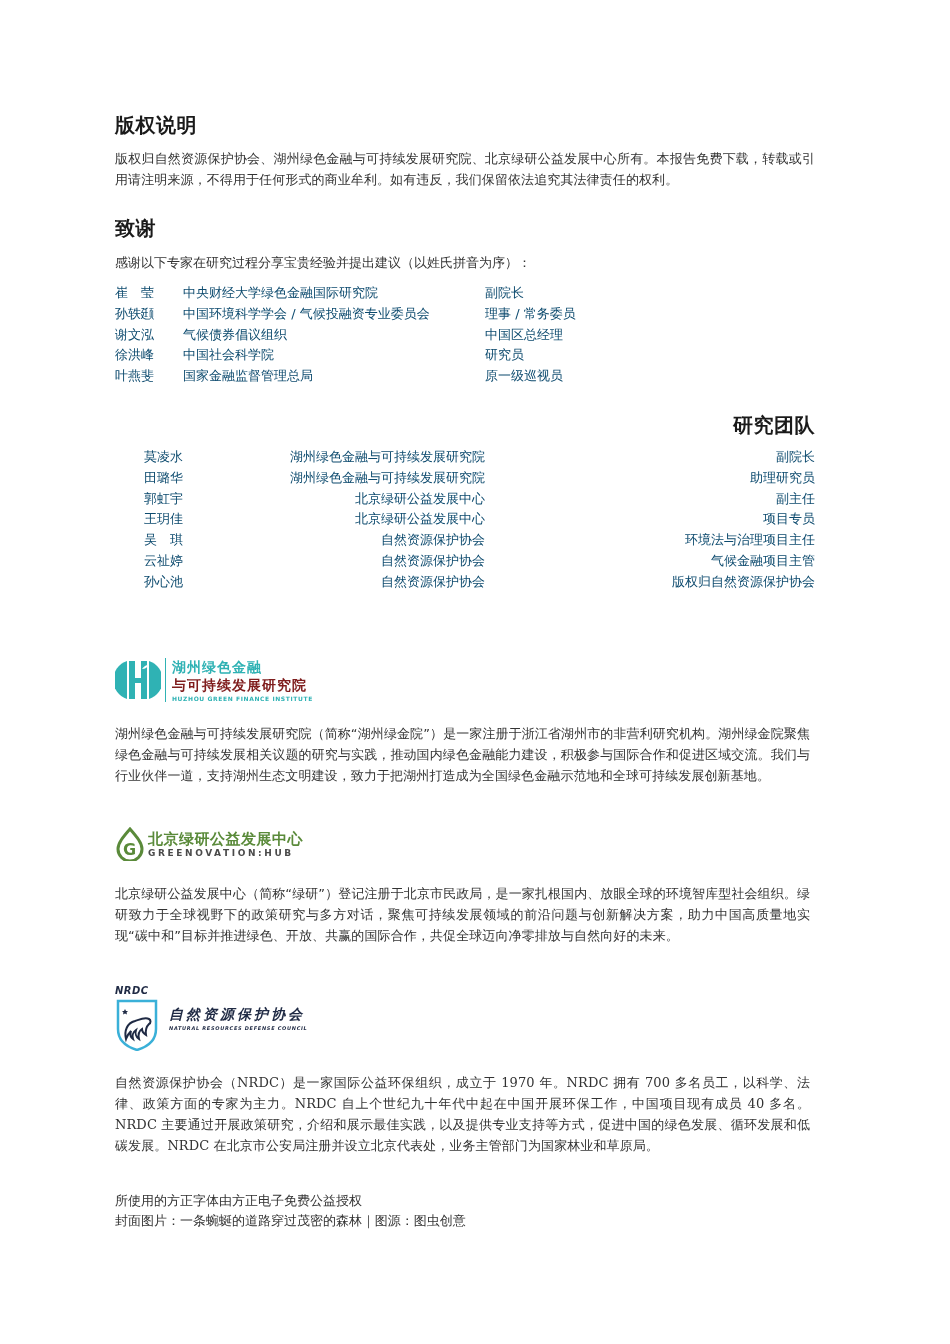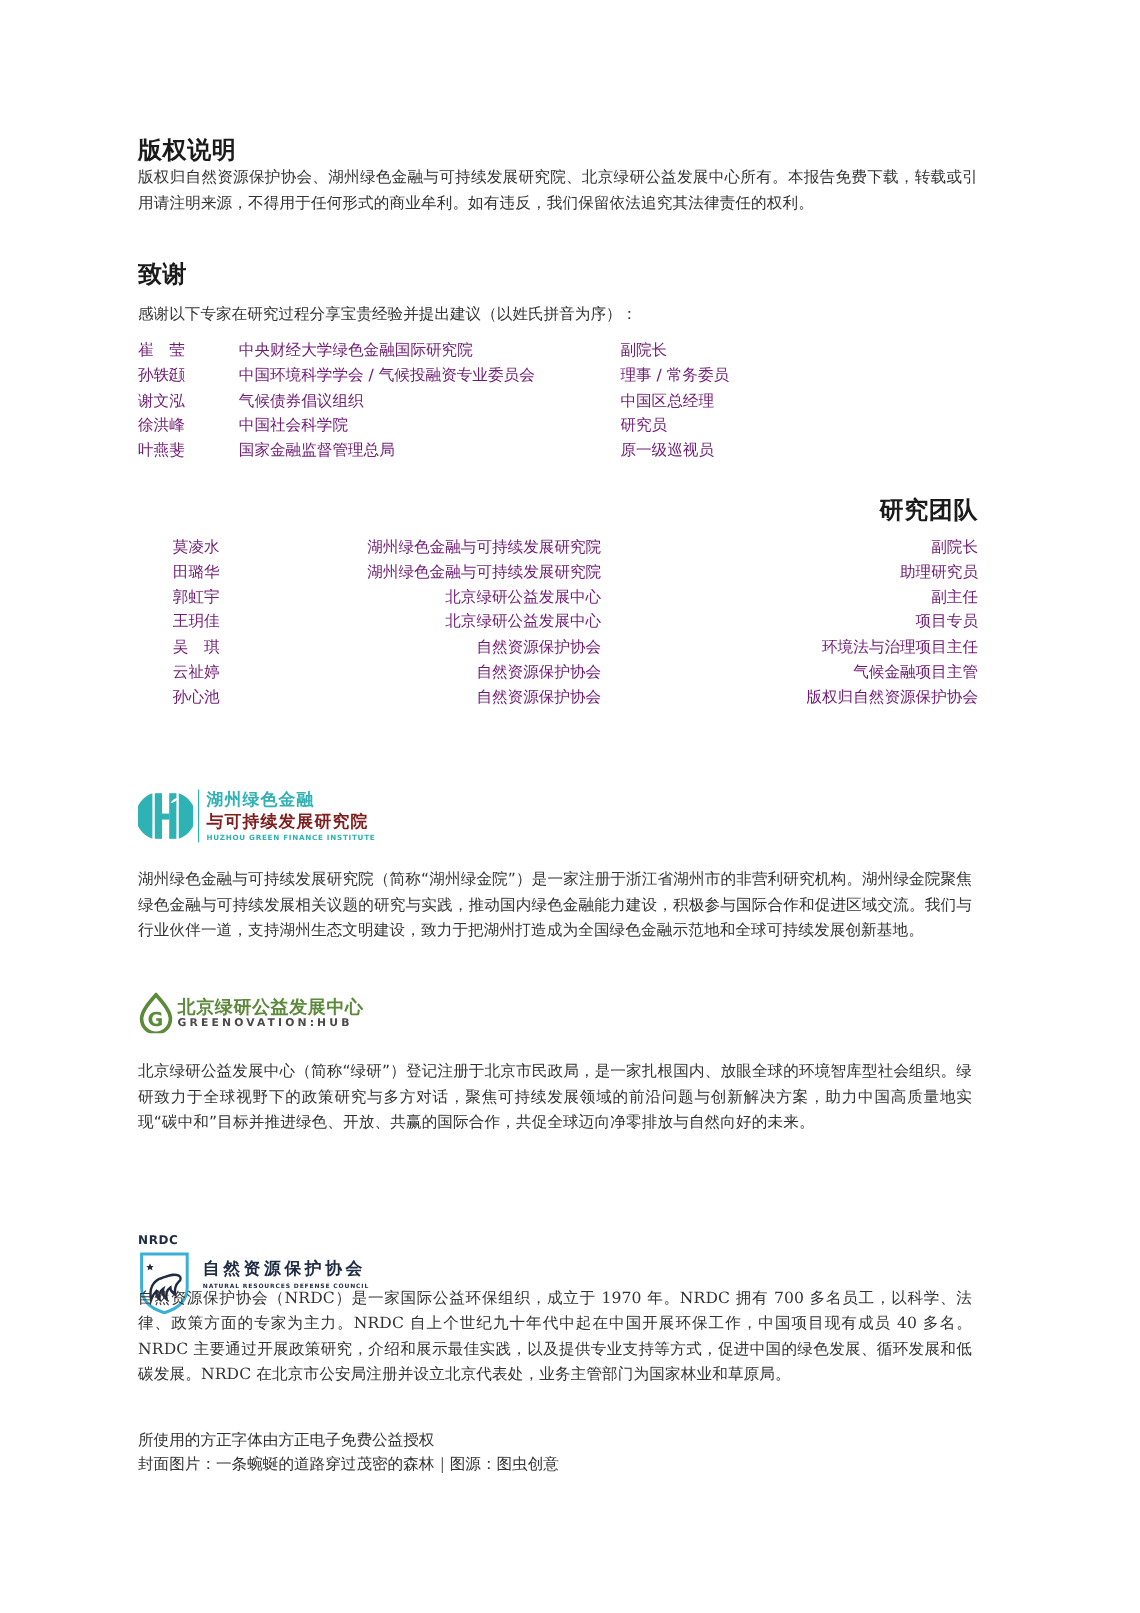--- a/index.html
+++ b/index.html
@@ -12,35 +12,35 @@
   }
   .page { position: absolute; left: 115px; top: 0; width: 700px; }
   .h2 {
     font-size: 20px; font-weight: bold; color: #1a1a1a;
     letter-spacing: 0.5px; line-height: 26px;
   }
   .para {
     font-size: 13px; line-height: 21px; color: #333;
     text-align: justify; letter-spacing: 0.1px;
   }
-  .row { display: flex; font-size: 13px; line-height: 20.8px; color: #701a75; gap: 16px; }
+  .row { display: flex; font-size: 13px; line-height: 20.8px; color: #0c4a6e; }
   .row .name { width: 68px; }
   .row .org { width: 302px; }
   .row .title { flex: 1; }
   .logo { display: flex; align-items: center; }
   .small { font-size: 13px; line-height: 20px; color: #333; }
 </style>
 </head>
 <body>
 
 <div class="page">
 
   <div style="position:absolute; top:112px; left:0; width:700px;">
     <div class="h2">版权说明</div>
-    <div class="para" style="">版权归自然资源保护协会、湖州绿色金融与可持续发展研究院、北京绿研公益发展中心所有。本报告免费下载，转载或引用请注明来源，不得用于任何形式的商业牟利。如有违反，我们保留依法追究其法律责任的权利。</div>
+    <div class="para" style="margin-top:10px;">版权归自然资源保护协会、湖州绿色金融与可持续发展研究院、北京绿研公益发展中心所有。本报告免费下载，转载或引用请注明来源，不得用于任何形式的商业牟利。如有违反，我们保留依法追究其法律责任的权利。</div>
   </div>
 
   <div style="position:absolute; top:215px; left:0; width:700px;">
     <div class="h2">致谢</div>
     <div class="small" style="margin-top:12px;">感谢以下专家在研究过程分享宝贵经验并提出建议（以姓氏拼音为序）：</div>
     <div style="margin-top:10px;">
       <div class="row">
         <span class="name">崔　莹</span>
         <span class="org">中央财经大学绿色金融国际研究院</span>
         <span class="title">副院长</span>
@@ -132,21 +132,21 @@
       <path d="M15 2 C8 10 3 16 3 22 a12 12 0 0 0 24 0 C27 16 22 10 15 2z" fill="none" stroke="#5a8a3a" stroke-width="3"></path>
       <text x="8" y="28" font-size="16" font-weight="bold" fill="#5a8a3a" font-family="DejaVu Sans, sans-serif">G</text>
     </svg>
     <div style="margin-left:3px;">
       <div style="font-size:15px; font-weight:bold; color:#5a8a3a; line-height:18px; letter-spacing:0.5px;">北京绿研公益发展中心</div>
       <div style="font-size:9px; font-weight:bold; color:#4a4a4a; line-height:11px; letter-spacing:2.6px;">GREENOVATION:HUB</div>
     </div>
   </div>
   <div class="para" style="position:absolute; top:883px; left:0; width:695px;">北京绿研公益发展中心（简称“绿研”）登记注册于北京市民政局，是一家扎根国内、放眼全球的环境智库型社会组织。绿研致力于全球视野下的政策研究与多方对话，聚焦可持续发展领域的前沿问题与创新解决方案，助力中国高质量地实现“碳中和”目标并推进绿色、开放、共赢的国际合作，共促全球迈向净零排放与自然向好的未来。</div>
 
-  <div style="position:absolute; top:1029px; left:0; height:70px; display:flex; align-items:flex-start;">
+  <div style="position:absolute; top:985px; left:0; height:70px; display:flex; align-items:flex-start;font-style:italic;">
     <div style="width:46px;">
       <div style="font-size:10px; font-weight:bold; color:#1f2a44; letter-spacing:0.5px; line-height:12px;">NRDC</div>
       <svg width="44" height="52" viewBox="0 0 44 52" style="margin-top:2px;">
         <path d="M3 2 H41 V30 C41 42 32 48 22 51 C12 48 3 42 3 30 Z" fill="none" stroke="#3ab0d8" stroke-width="2.5"></path>
         <path d="M10 10 l1 2 l2 0 l-1.5 1.5 l0.5 2 l-2 -1 l-2 1 l0.5 -2 l-1.5 -1.5 l2 0z" fill="#1f2a44"></path>
         <path d="M11 40 C9 32 12 24 20 22 C26 20 30 18 34 20 C36 21 36 24 34 25 C32 27 30 30 31 36 C28 34 27 32 27 30 C24 32 23 36 24 40 C21 38 20 34 21 31 C18 33 17 37 18 40 C15 38 15 35 16 32 C14 34 12 37 11 40Z" fill="none" stroke="#1f2a44" stroke-width="2"></path>
       </svg>
     </div>
     <div style="margin-left:8px; margin-top:20px;">
       <div style="font-size:14px; font-weight:bold; color:#1f2a44; letter-spacing:3px; line-height:18px;">自然资源保护协会</div>

